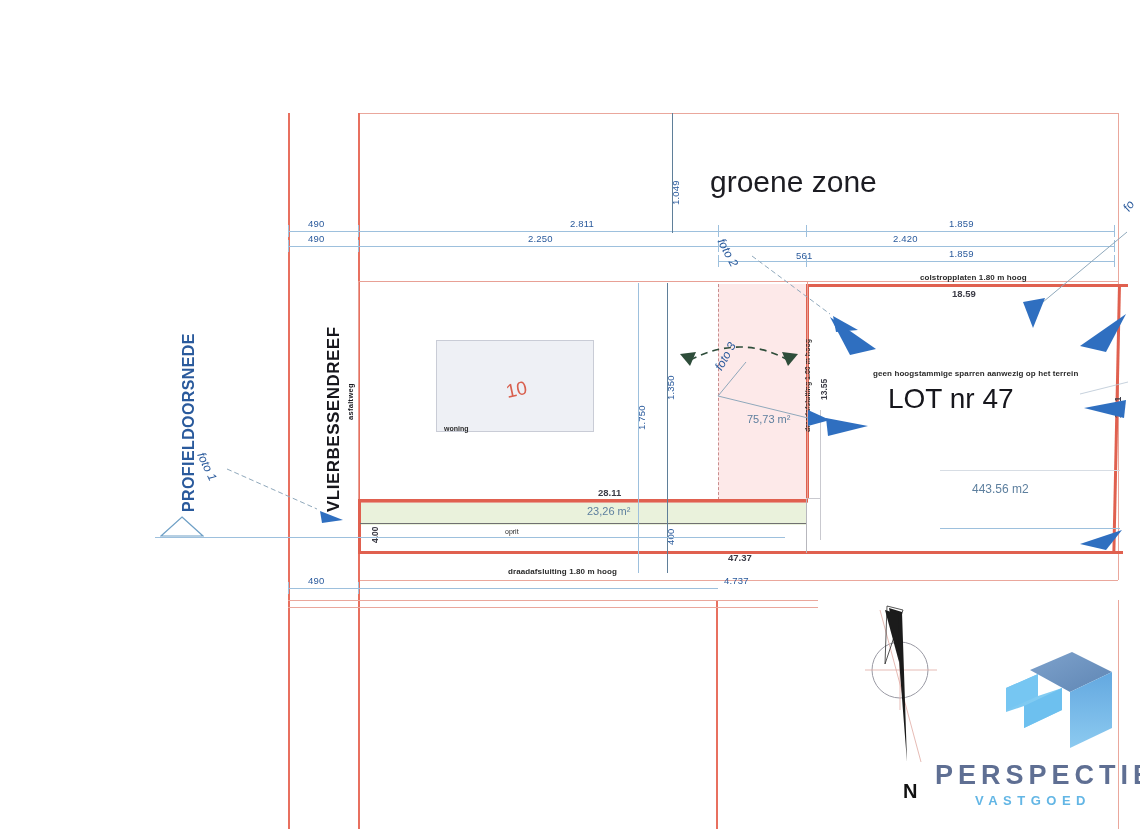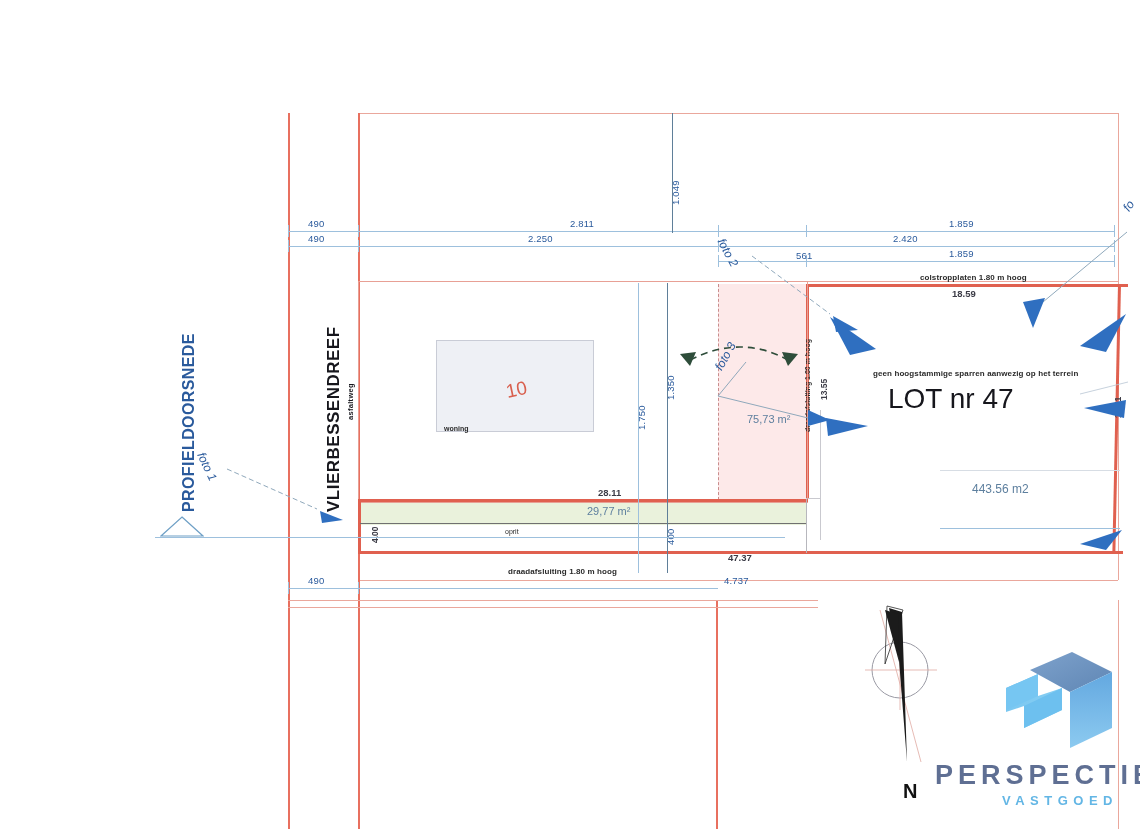--- a/index.html
+++ b/index.html
@@ -199,20 +199,21 @@
 
   <div class="abs vline-d" style="left:672px; top:113px; height:120px;"></div>
   <div class="abs dim rot90" style="left:670px; top:205px;">1.049</div>
 
   <div class="abs hline" style="left:288px; top:588px; width:430px;"></div>
   <div class="abs vline" style="left:288px; top:582px; height:12px;"></div>
   <div class="abs vline" style="left:358px; top:582px; height:12px;"></div>
   <div class="abs dim" style="left:308px; top:575px;">490</div>
   <div class="abs dim" style="left:724px; top:575px;">4.737</div>
 
+  <div class="abs" id="green-zone-label" style="left:710px; top:165px;">groene zone</div>
 
   <div class="abs" style="left:806px; top:284px; width:322px; height:3px; background:#e0604f;"></div>
   <div class="abs" style="left:1118px; top:284px; width:3px; height:270px; background:#e0604f; transform:rotate(1.2deg); transform-origin: top center;"></div>
   <div class="abs" style="left:358px; top:551px; width:765px; height:3px; background:#e0604f;"></div>
   <div class="abs" style="left:806px; top:284px; width:3px; height:215px; background:#e0604f;"></div>
 
   <div class="abs note" style="left:920px; top:273px;">colstropplaten 1.80 m hoog</div>
   <div class="abs dim-dark" style="left:952px; top:288px;">18.59</div>
   <div class="abs note" style="left:873px; top:369px;">geen hoogstammige sparren aanwezig op het terrein</div>
   <div class="abs" id="lot-label" style="left:888px; top:383px;">LOT nr 47</div>
@@ -235,21 +236,21 @@
   <div class="abs" id="house-number" style="left:506px; top:379px;">10</div>
   <div class="abs note-sm" style="left:444px; top:425px;">woning</div>
 
   <div class="abs zone-green" style="left:360px; top:503px; width:446px; height:22px;"></div>
   <div class="abs" style="left:358px; top:499px; width:3px; height:55px; background:#e0604f;"></div>
   <div class="abs" style="left:358px; top:499px; width:450px; height:3px; background:#e0604f;"></div>
   <div class="abs" style="left:360px; top:523px; width:446px; height:0; border-top:1px solid #707070;"></div>
   <div class="abs" style="left:806px; top:499px; width:0; height:54px; border-left:1px solid #b7b7bd;"></div>
 
   <div class="abs dim-dark" style="left:598px; top:487px;">28.11</div>
-  <div class="abs area" style="left:587px; top:505px; font-size:11px;">29,77 m²</div>
+  <div class="abs area" style="left:587px; top:505px; font-size:11px;">23,26 m²</div>
   <div class="abs note-sm" style="left:505px; top:528px; font-weight:normal;">oprit</div>
   <div class="abs dim-dark rot90" style="left:370px; top:543px; font-size:8.5px;">4.00</div>
   <div class="abs note" style="left:508px; top:567px;">draadafsluiting 1.80 m hoog</div>
 
   <div class="abs vline" style="left:638px; top:283px; height:290px;"></div>
   <div class="abs vline-d" style="left:667px; top:283px; height:290px;"></div>
   <div class="abs dim rot90" style="left:636px; top:430px;">1.750</div>
   <div class="abs dim rot90" style="left:665px; top:400px;">1.350</div>
   <div class="abs dim rot90" style="left:665px; top:545px;">400</div>
 
@@ -347,15 +348,15 @@
         <stop offset="100%" stop-color="#95d6f5"></stop>
       </linearGradient>
     </defs>
     <polygon points="30,20 72,2 112,22 70,42" fill="url(#gTop)"></polygon>
     <polygon points="70,42 112,22 112,78 70,98" fill="url(#gRight)"></polygon>
     <polygon points="6,38 38,24 38,46 62,38 62,60 24,78 24,56 6,62" fill="url(#gLeft)"></polygon>
     <polygon points="24,56 62,38 62,60 24,78" fill="#6dc0ef"></polygon>
     <polygon points="6,38 38,24 38,46 6,60" fill="#76c6f2"></polygon>
   </svg>
   <div class="abs" id="logo-word" style="left:935px; top:760px;">PERSPECTIEF</div>
-  <div class="abs" id="logo-sub" style="left:1002px; top:793px;">VASTGOED</div>
+  <div class="abs" id="logo-sub" style="left:975px; top:793px;">VASTGOED</div>
 
 </div>
 
 </body></html>

